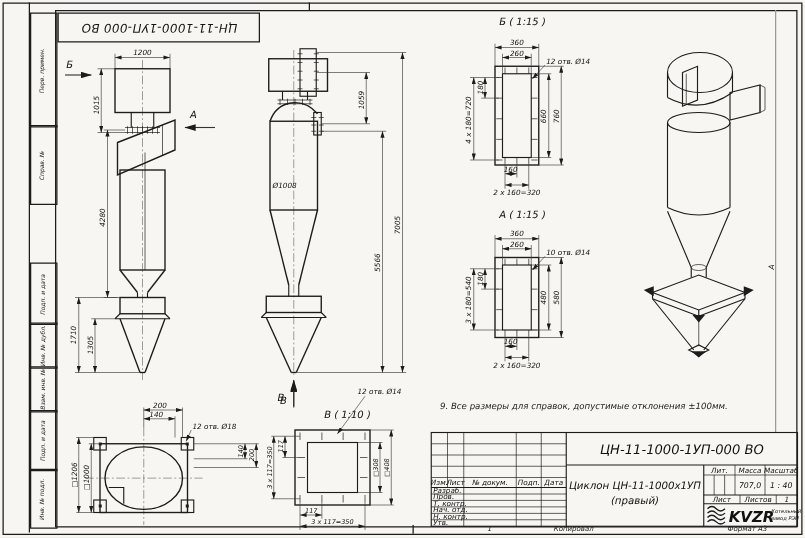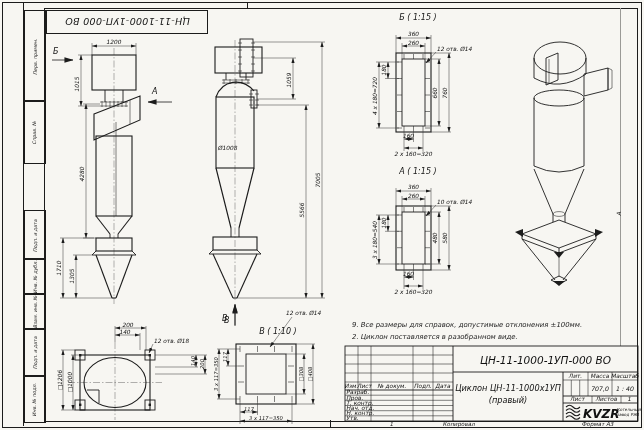--- a/index.html
+++ b/index.html
@@ -453,21 +453,20 @@
     <line class="d" x1="92" y1="60" x2="92" y2="100" marker-start="url(#mA)" marker-end="url(#mA)"></line>
     <text class="sm" transform="rotate(-90 90.5 80)" x="90.5" y="80" text-anchor="middle">□308</text>
     <line class="d" x1="84" y1="50" x2="103" y2="50"></line>
       <line class="d" x1="84" y1="110" x2="103" y2="110"></line>
     <line class="d" x1="101" y1="50" x2="101" y2="110" marker-start="url(#mA)" marker-end="url(#mA)"></line>
     <text class="sm" transform="rotate(-90 99.5 80)" x="99.5" y="80" text-anchor="middle">□408</text>
   </svg>
 
   <div class="abs notes">
     <div>9. Все размеры для справок, допустимые отклонения ±100мм.</div>
-    <div>2. Циклон поставляется в разобранном виде.</div>
   </div>
 
   <svg style="left:345px;top:346px;" width="293" height="75" viewBox="0 0 293 75">
     <rect class="o2" x="0" y="0" width="293" height="75"></rect>
 
     <line class="t" x1="13" y1="0" x2="13" y2="44"></line>
     <line class="t" x1="26" y1="0" x2="26" y2="75"></line>
     <line class="t" x1="68" y1="0" x2="68" y2="75"></line>
     <line class="t" x1="88" y1="0" x2="88" y2="75"></line>
     <line class="o2" x1="108" y1="0" x2="108" y2="75"></line>

